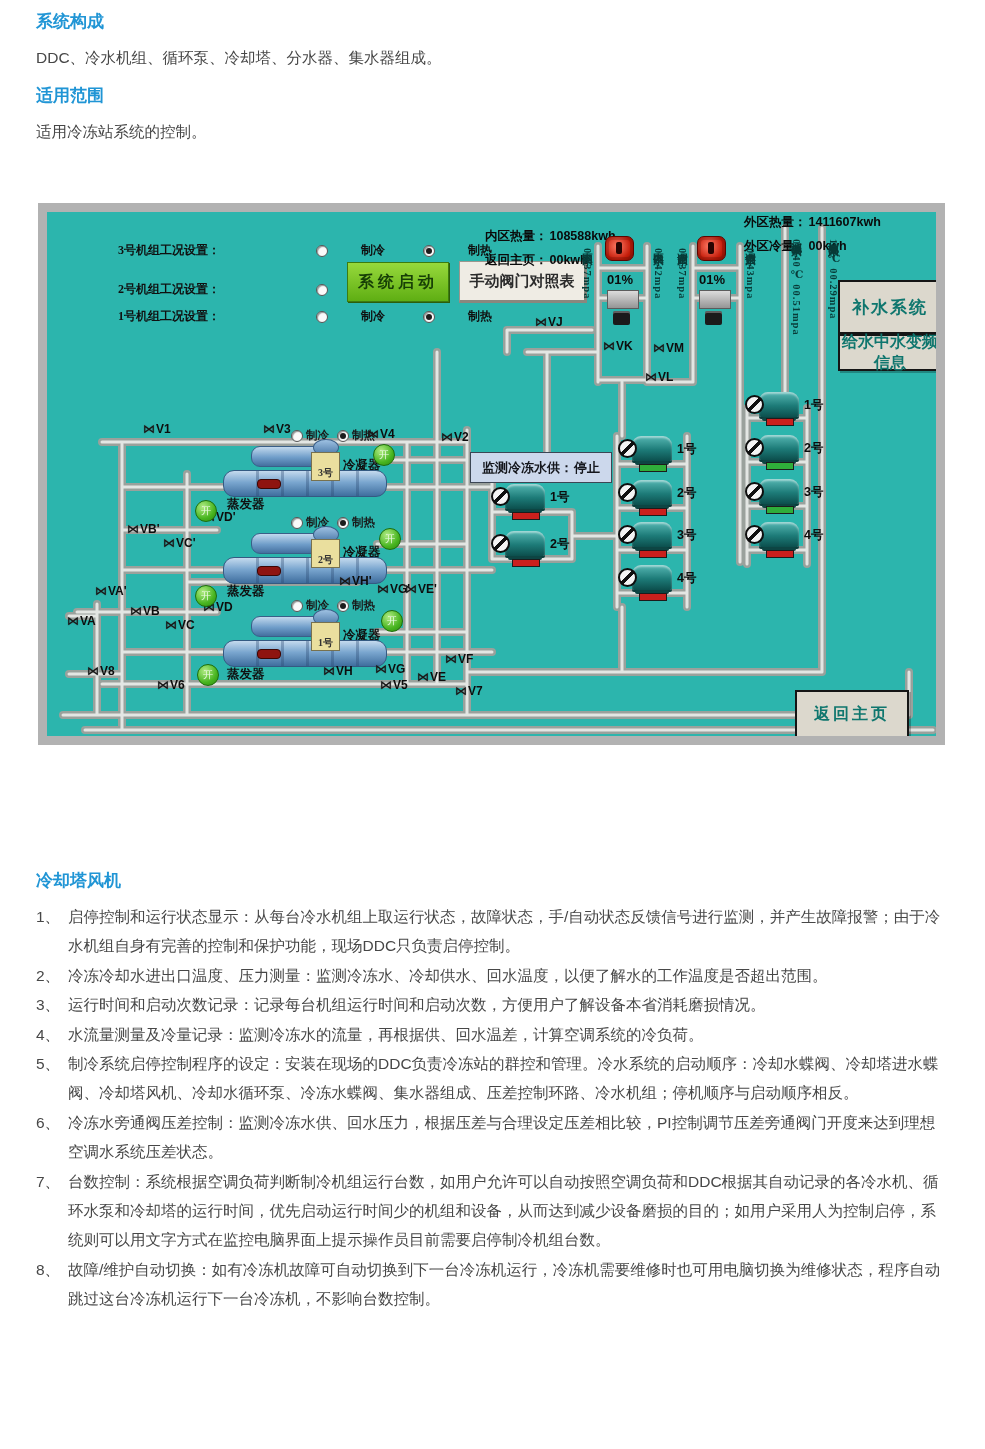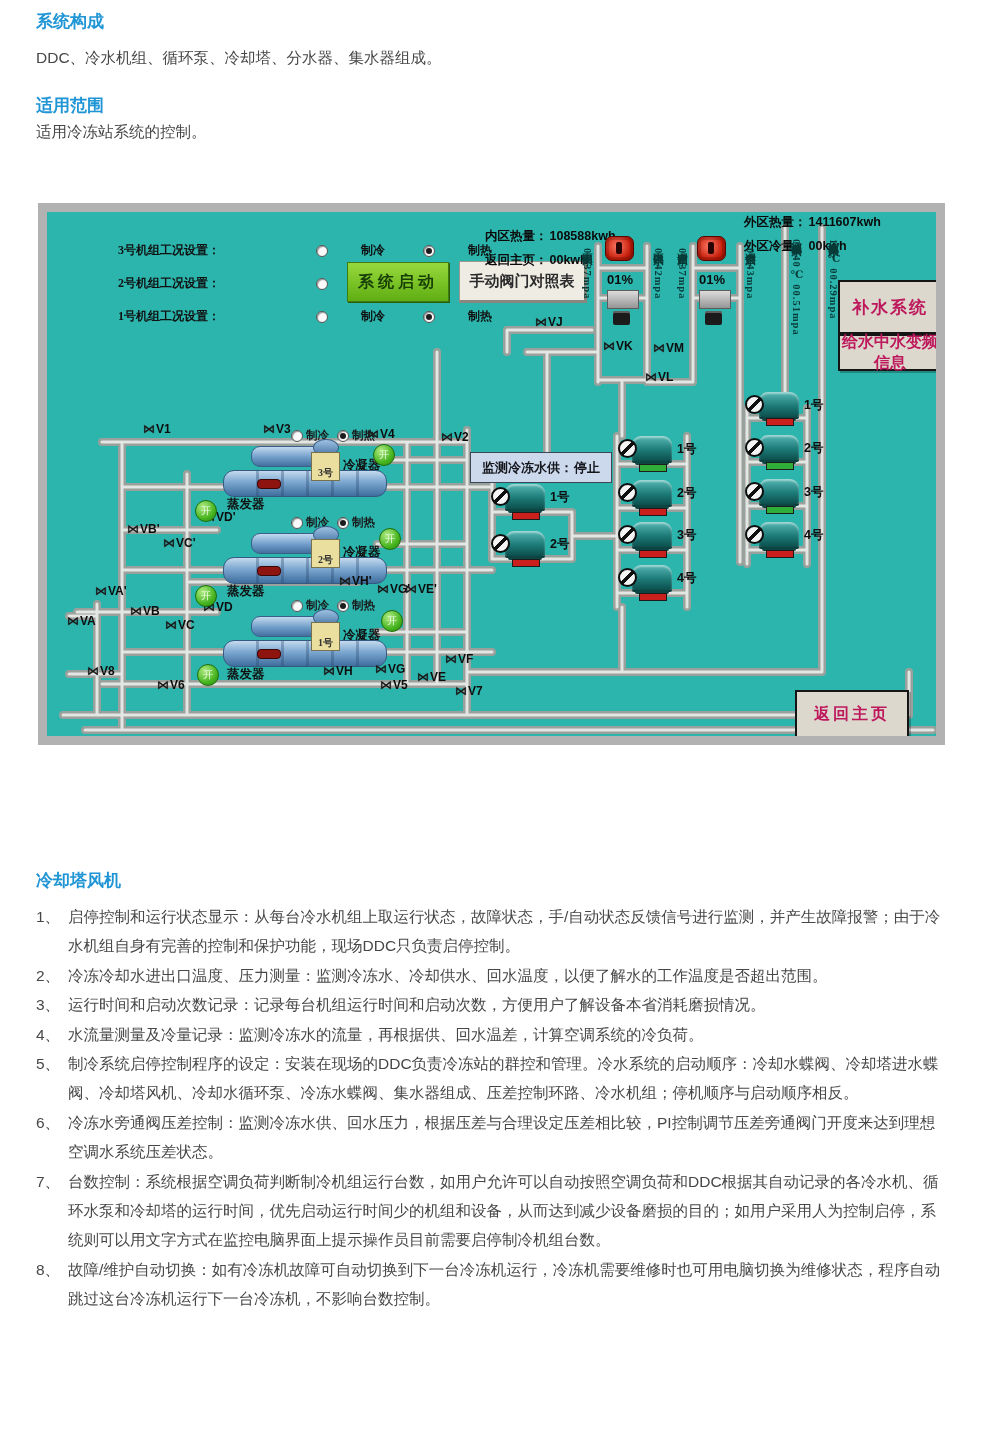--- a/index.html
+++ b/index.html
@@ -27,21 +27,21 @@
   .urow .gap{width:28px;}
   .rd{width:10px;height:10px;border-radius:50%;background:#fafafa;border:1px solid #555;
       box-shadow:inset 1px 1px 1px #999;display:inline-block;position:relative;margin:0 3px 0 8px;flex:none;}
   .r-on::after{content:"";position:absolute;inset:2px;border-radius:50%;background:#1c1c1c;}
   
   .btn{position:absolute;display:flex;align-items:center;justify-content:center;text-align:center;cursor:pointer;}
   .btn-start{background:linear-gradient(180deg,#97d93c,#5fae13);border:1px solid #3c7c10;
       color:#173f06;font-size:16px;font-weight:bold;letter-spacing:4px;box-shadow:1px 1px 0 #2c5e0a;}
   .btn-flat{background:#efece4;border:1px solid #9a978e;border-right:3px solid #8a877e;border-bottom:3px solid #8a877e;
       color:#2b2b2b;font-size:15px;font-weight:bold;}
-  .btn-dark{background:#dcd8cd;border:2px solid #151515;color:#be185d;font-weight:bold;box-shadow:2px 2px 0 rgba(0,0,0,.25);}
+  .btn-dark{background:#dcd8cd;border:2px solid #151515;color:#0f766e;font-weight:bold;box-shadow:2px 2px 0 rgba(0,0,0,.25);}
   
   .metric{position:absolute;font-size:12.5px;font-weight:bold;color:#0a0a0a;white-space:nowrap;}
   .metric .mv{margin-left:2px;font-family:"Liberation Sans",sans-serif;}
   
   .vtext{position:absolute;writing-mode:vertical-rl;text-orientation:mixed;
       font-size:10.5px;font-weight:bold;color:#072;color:#083b38;letter-spacing:1px;white-space:nowrap;}
   
   .valve{position:absolute;display:flex;align-items:center;white-space:nowrap;font-family:"Liberation Sans",sans-serif;}
   .valve i{font-style:normal;font-size:12px;color:#161616;margin-right:1px;text-shadow:0 0 1px #333;}
   .valve b{font-size:12px;color:#0d0d0d;}
@@ -84,21 +84,21 @@
   .fsen{position:absolute;width:17px;height:14px;background:#1b1b1b;border-radius:2px;box-shadow:inset 0 2px 0 rgba(255,255,255,.3);}
   .pc-box{position:absolute;left:423px;top:240px;width:140px;height:29px;background:#ccd8ec;border:1px solid #3c4654;
       display:flex;align-items:center;justify-content:center;font-size:13px;font-weight:bold;color:#14161c;white-space:nowrap;}
   .pc-box .pcv{margin-left:1px;}
 </style>
 </head>
 <body>
 
 <h2 class="h" style="top:10px">系统构成</h2>
 <p class="p" style="top:48px">DDC、冷水机组、循环泵、冷却塔、分水器、集水器组成。</p>
-<h2 class="h" style="top:94px">适用范围</h2>
+<h2 class="h" style="top:84px">适用范围</h2>
 <p class="p" style="top:122px">适用冷冻站系统的控制。</p>
 
 <div class="scada-frame">
 <div class="scada">
 
   <svg class="pipes" width="889" height="524" viewBox="0 0 889 524">
     <path d="M16 503 H862 M38 518 H886 M50 392 V503 M75 232 V518 M140 262 V503 M22 404 H50 M22 462 H75
              M55 230 H420 M75 275 H445 M330 248 H420 M75 358 H445 M140 370 H310 M330 332 H420 M75 318 H170
              M30 400 H170 M75 440 H445 M55 472 H420 M330 420 H420 M360 230 V472 M390 140 V472 M420 218 V503
              M460 118 H545 M460 118 V140 M480 140 H551 M500 140 V240 M551 34 V170 M600 34 V170 M551 56 H600
@@ -119,21 +119,21 @@
   </svg>
 
   <div class="urow" style="top:30px">
     <span>3号机组工况设置：</span>
     <span class="gap"></span>
     <span class="rd r-off"></span>
         <span>制冷</span>
     <span class="rd r-on"></span>
         <span>制热</span>
   </div>
-  <div class="urow" style="top:63px">
+  <div class="urow" style="top:69px">
     <span>2号机组工况设置：</span>
     <span class="gap"></span>
     <span class="rd r-off"></span>
         <span>制冷</span>
     <span class="rd r-on"></span>
         <span>制热</span>
   </div>
   <div class="urow" style="top:96px">
     <span>1号机组工况设置：</span>
     <span class="gap"></span>

